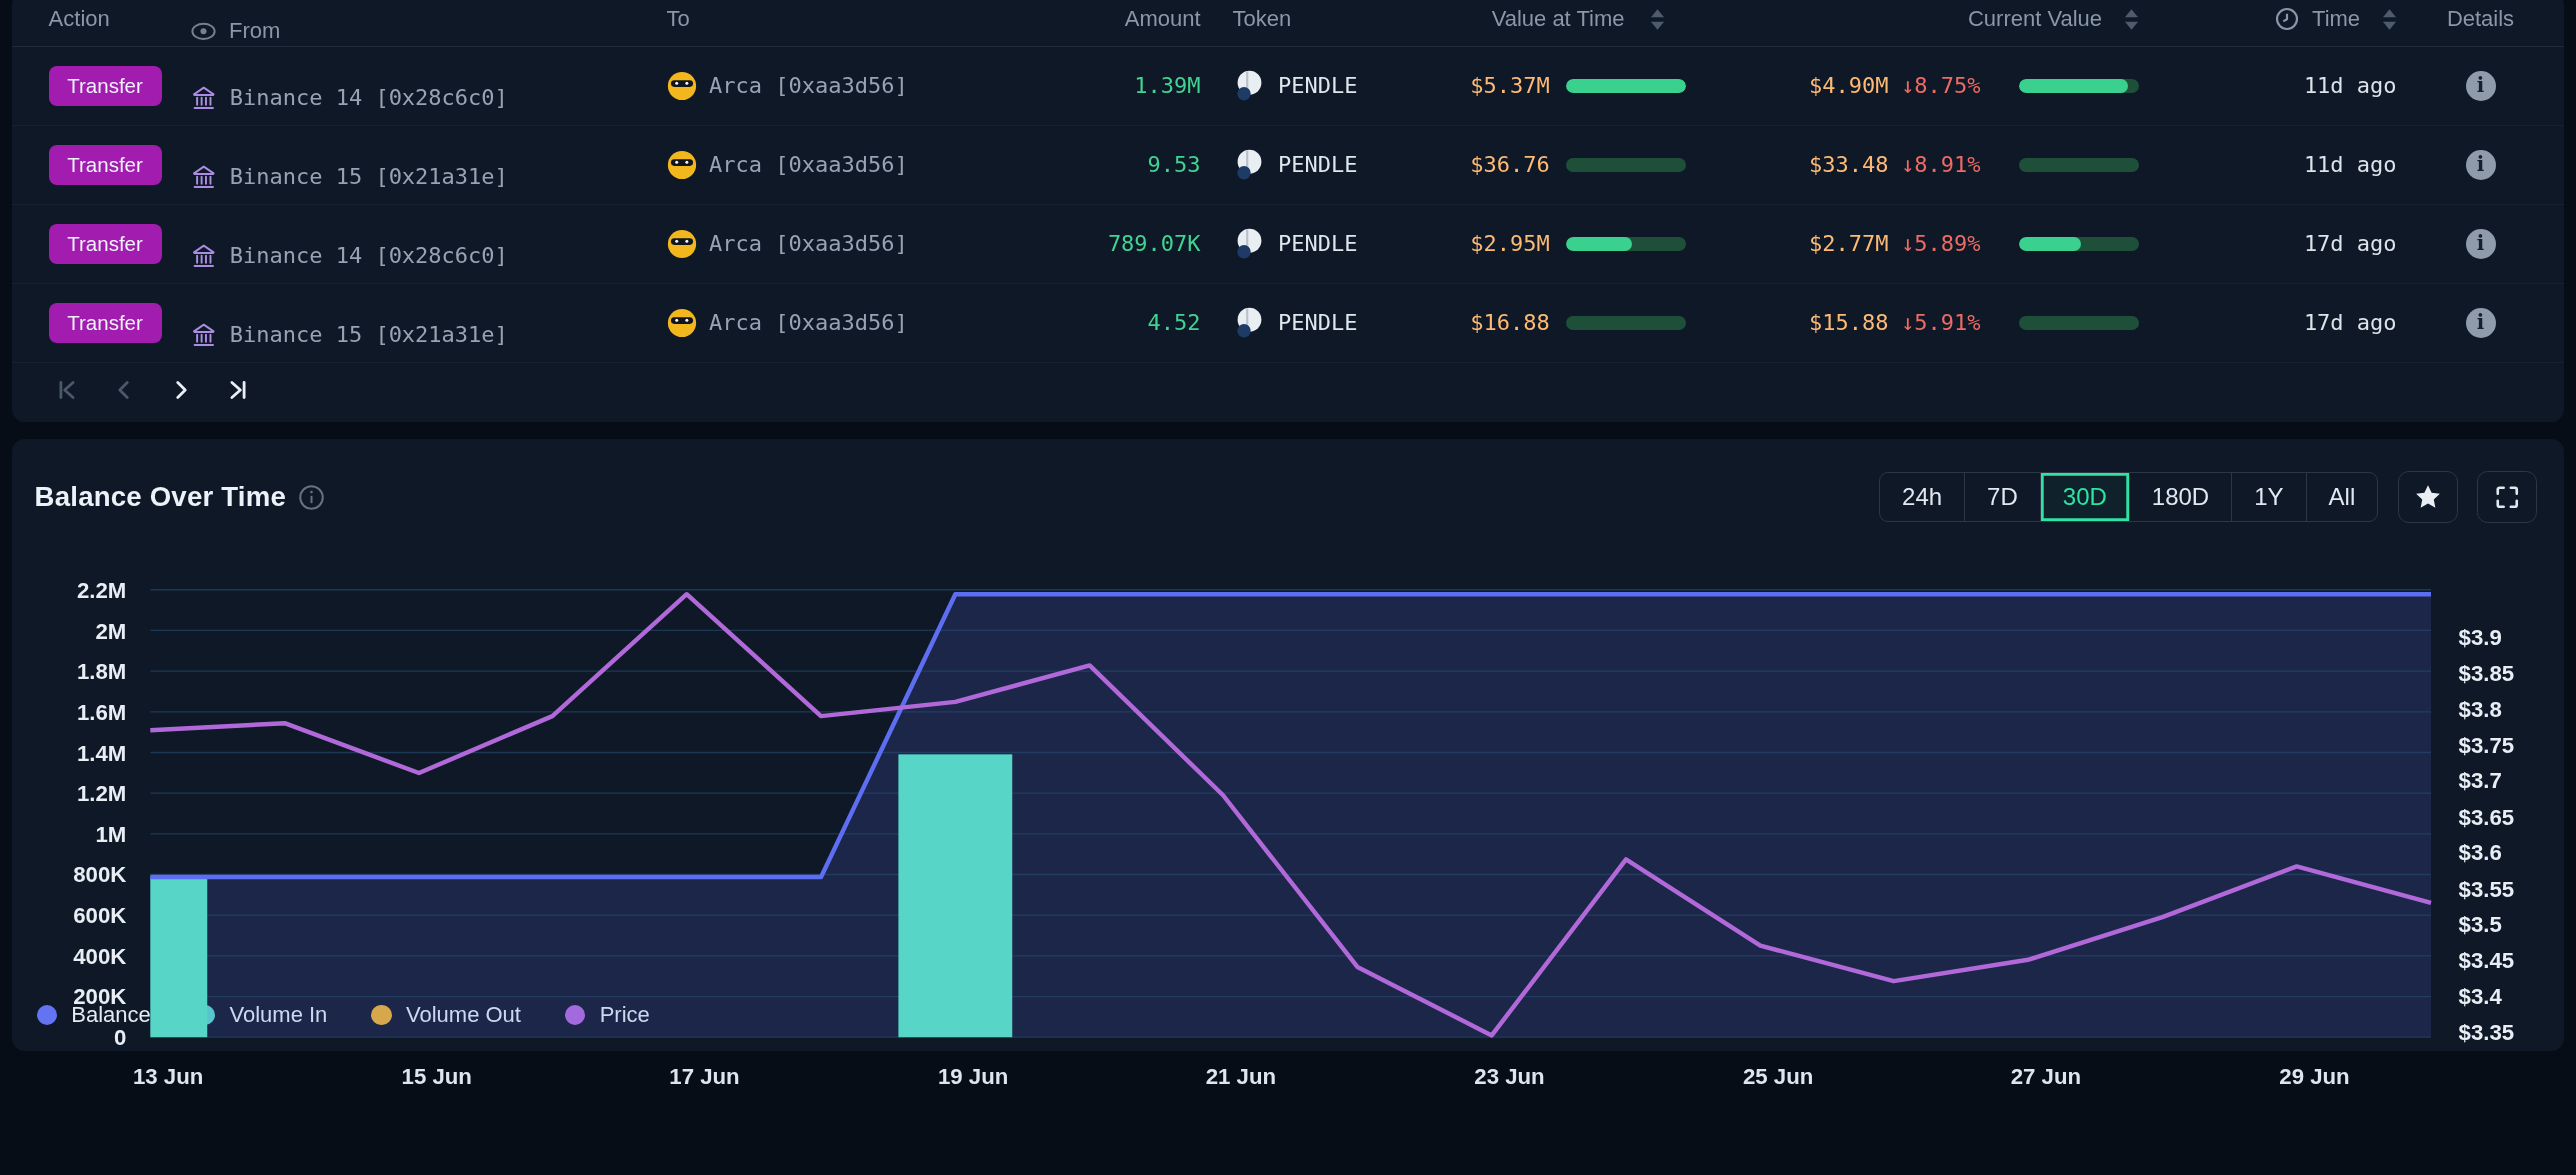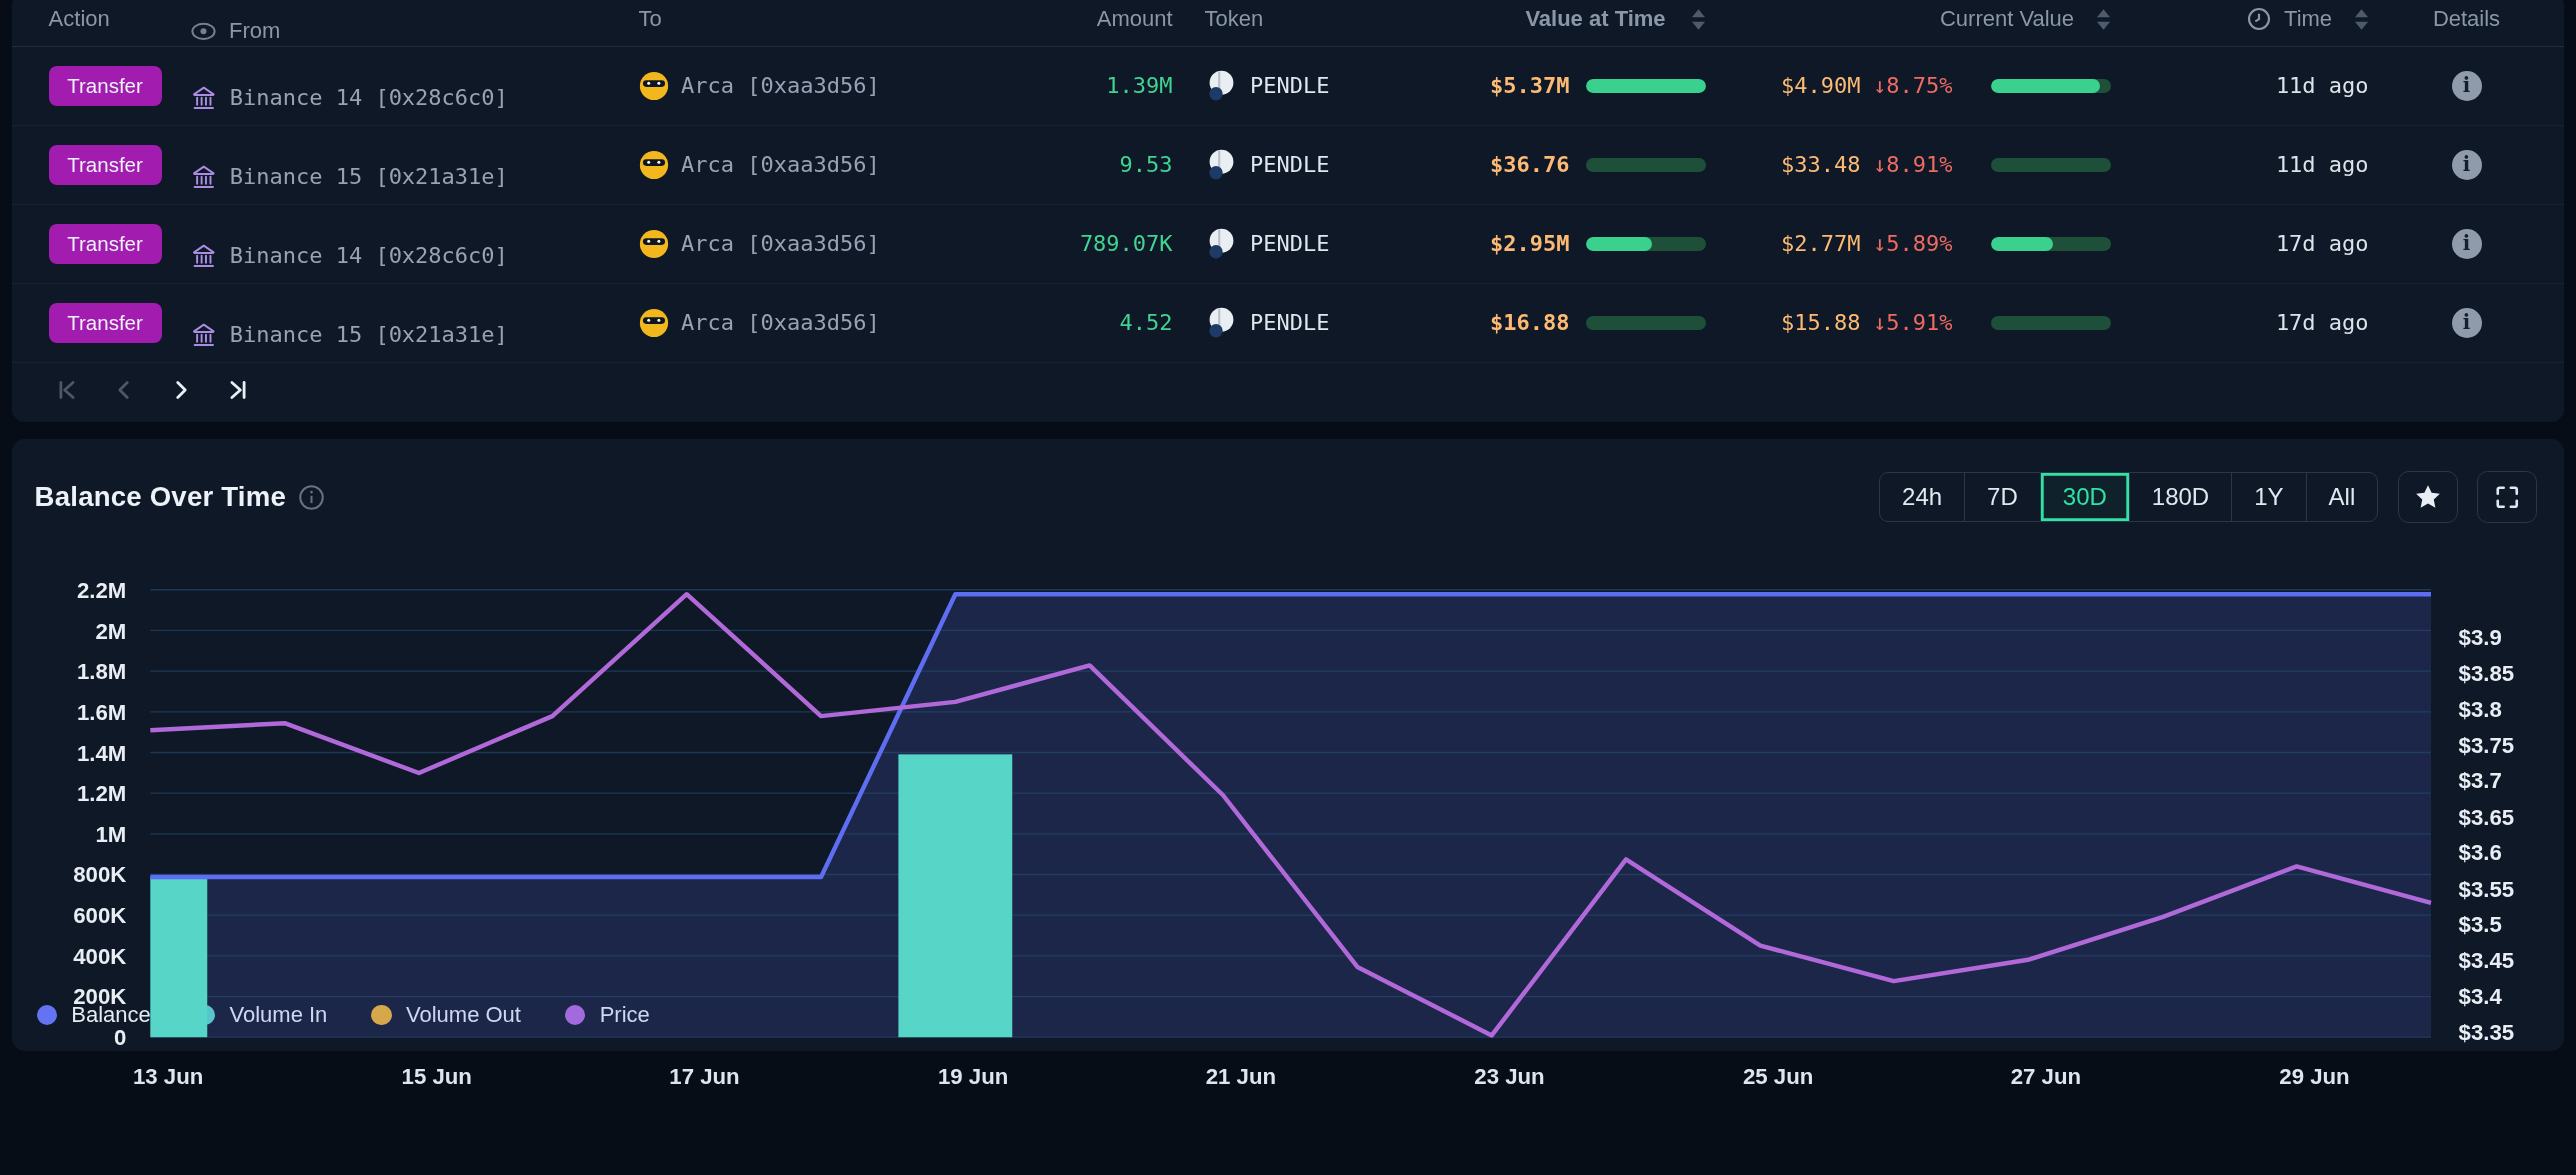--- a/index.html
+++ b/index.html
@@ -12,24 +12,24 @@
   #tx-card{top:-7.1px;height:429px;}
   #chart-card{top:439px;height:612px;}
 
   
   .t-header{display:flex;height:53px;align-items:center;color:#8a97a8;font-size:22px;border-bottom:0.9px solid #202c3c;}
   .t-row{display:flex;height:78px;align-items:center;border-bottom:0.9px solid #17212f;
          font-family:"DejaVu Sans Mono","Liberation Mono",monospace;font-size:22px;color:#97a3b4;}
   .cell{display:flex;align-items:center;box-sizing:border-box;gap:12.5px;}
   .c-action{width:178px;padding-left:37px;}
   .c-from{width:449px;margin-top:24px;}
-  .c-to{width:369px;}
+  .c-to{width:369px;margin-left:28px;}
   .c-amount{width:165px;justify-content:flex-end;}
   .c-token{width:222px;padding-left:32px;}
-  .c-vat{width:311px;justify-content:flex-end;gap:16px;font-weight:bold;}
+  .c-vat{width:311px;justify-content:center;gap:16px;}
   .c-cv{width:405px;justify-content:flex-end;gap:12.5px;}
   .c-time{width:258px;justify-content:flex-end;}
   .c-details{flex:1;justify-content:center;}
   .hdr-lbl{white-space:nowrap;}
   .badge{background:#a21caf;color:#eef3f8;font-family:"Liberation Sans",sans-serif;font-size:20.5px;
          padding:8px 18.7px;border-radius:8px;cursor:pointer;}
   .amount{color:#41d392;}
   .val{color:#fdba74;}
   .tok{color:#dfe6ee;}
   .pct{color:#ee6b64;min-width:105px;}

